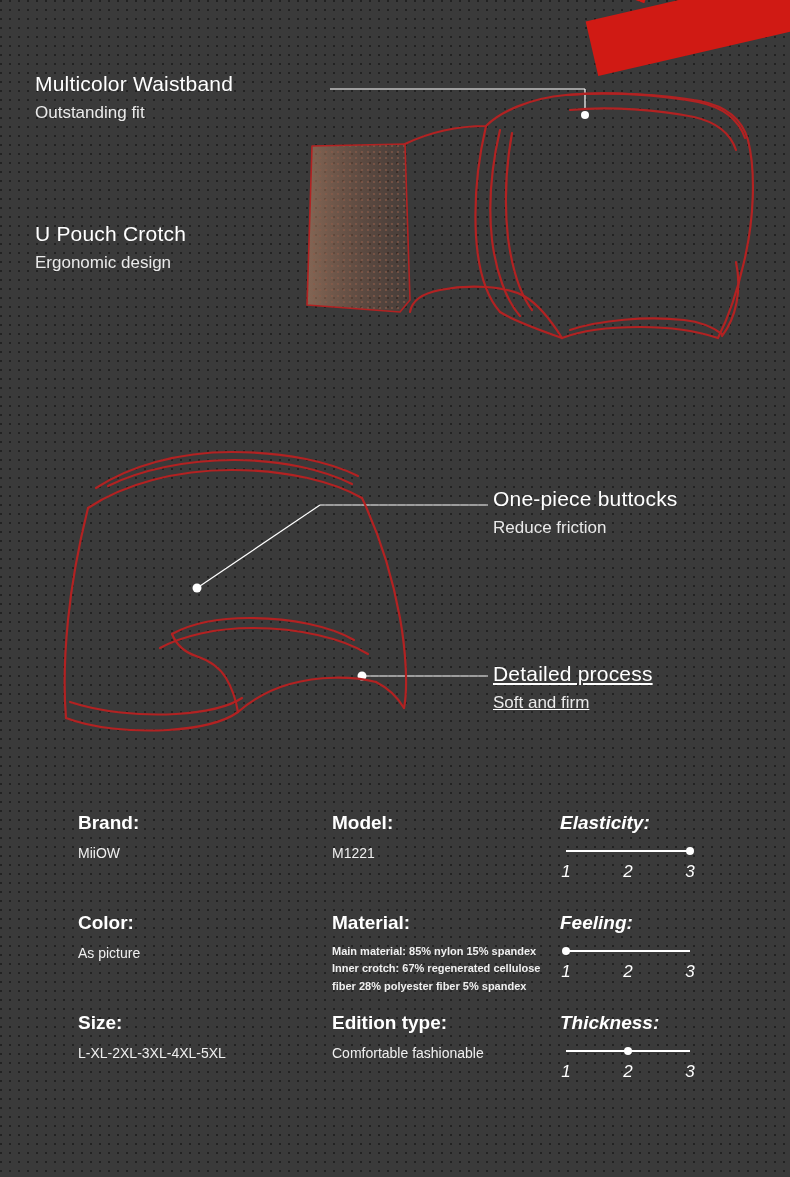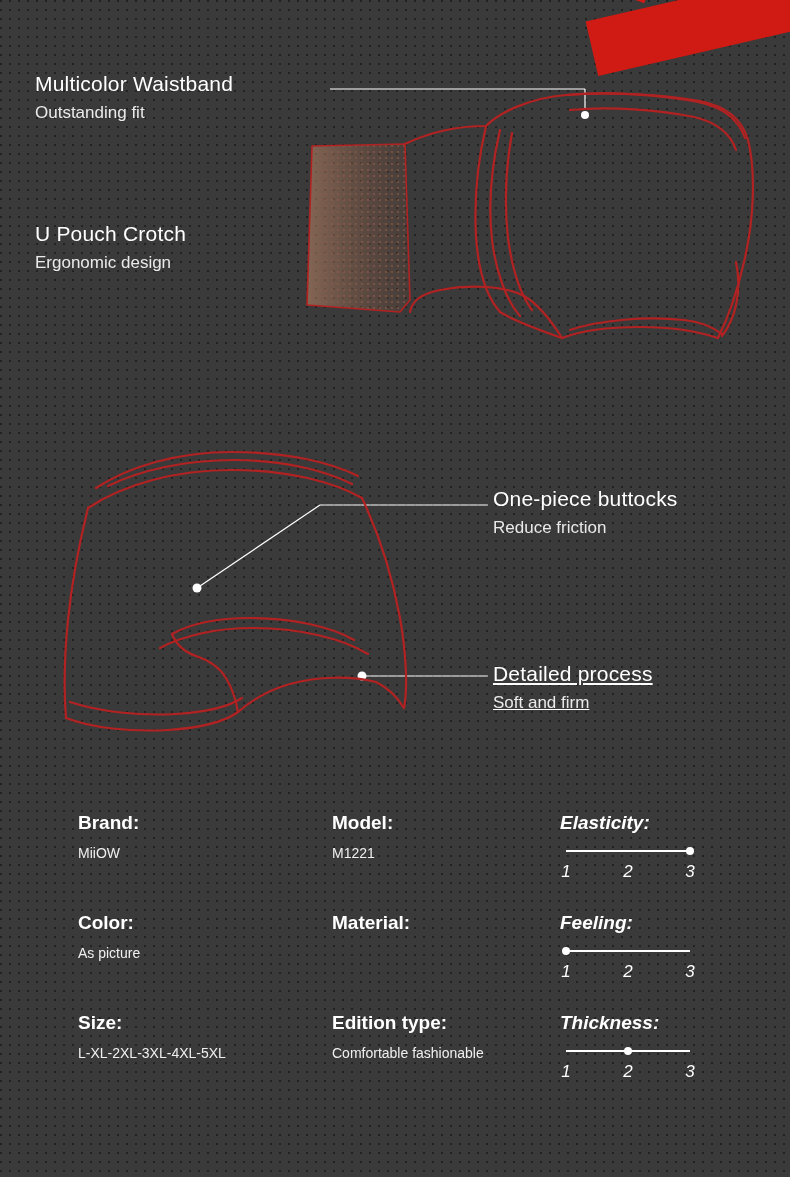--- a/index.html
+++ b/index.html
@@ -290,20 +290,25 @@
       </div>
     </div>
 
     <div class="spec-row">
       <div class="spec-cell c1">
         <div class="spec-label">Color:</div>
         <div class="spec-value">As picture</div>
       </div>
       <div class="spec-cell c2">
         <div class="spec-label">Material:</div>
+        <div class="spec-value small">
+          <div>Main material: 85% nylon 15% spandex</div>
+          <div>Inner crotch: 67% regenerated cellulose</div>
+          <div>fiber 28% polyester fiber 5% spandex</div>
+        </div>
       </div>
       <div class="spec-cell c3">
         <div class="spec-label">Feeling:</div>
         <div class="scale">
           <div class="scale-line"></div>
           <div class="scale-ticks">
               <span style="left: 6px;">1</span>
               <span style="left: 68px;">2</span>
               <span style="left: 130px;">3</span>
             </div>

